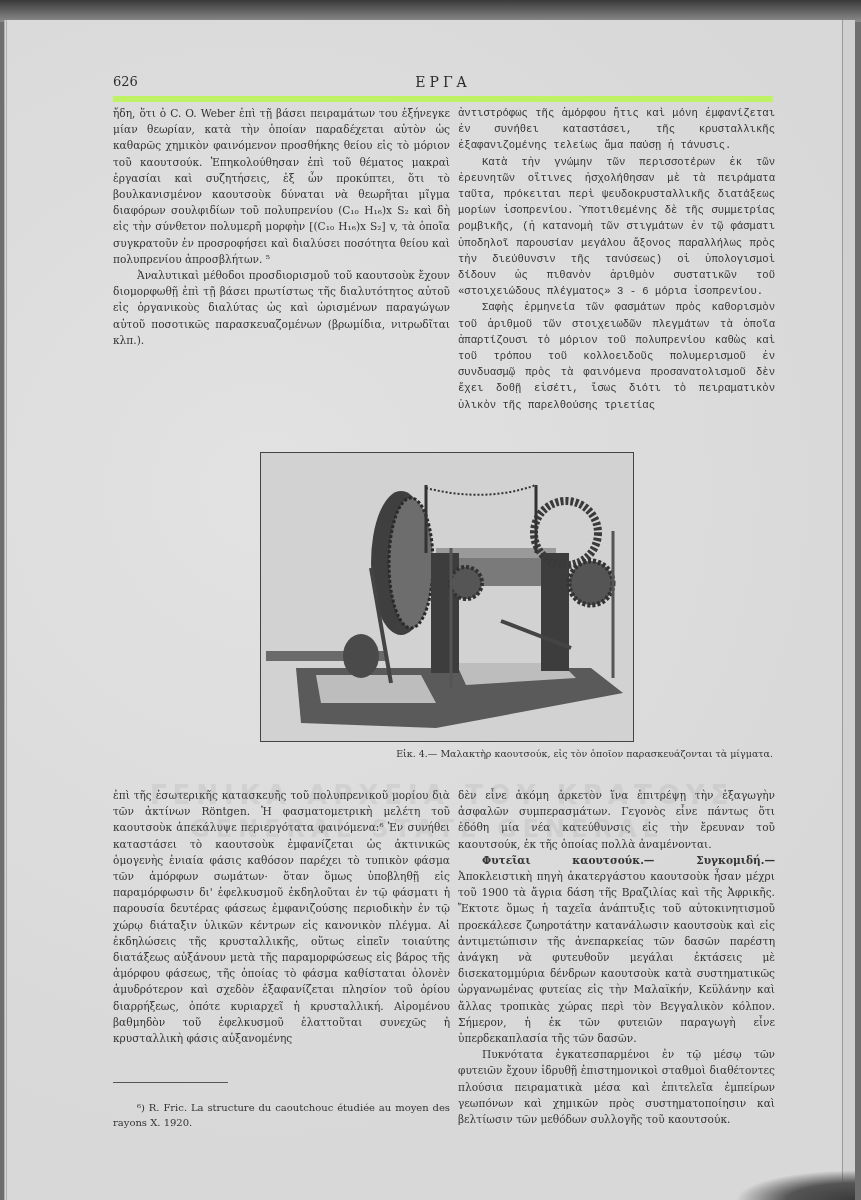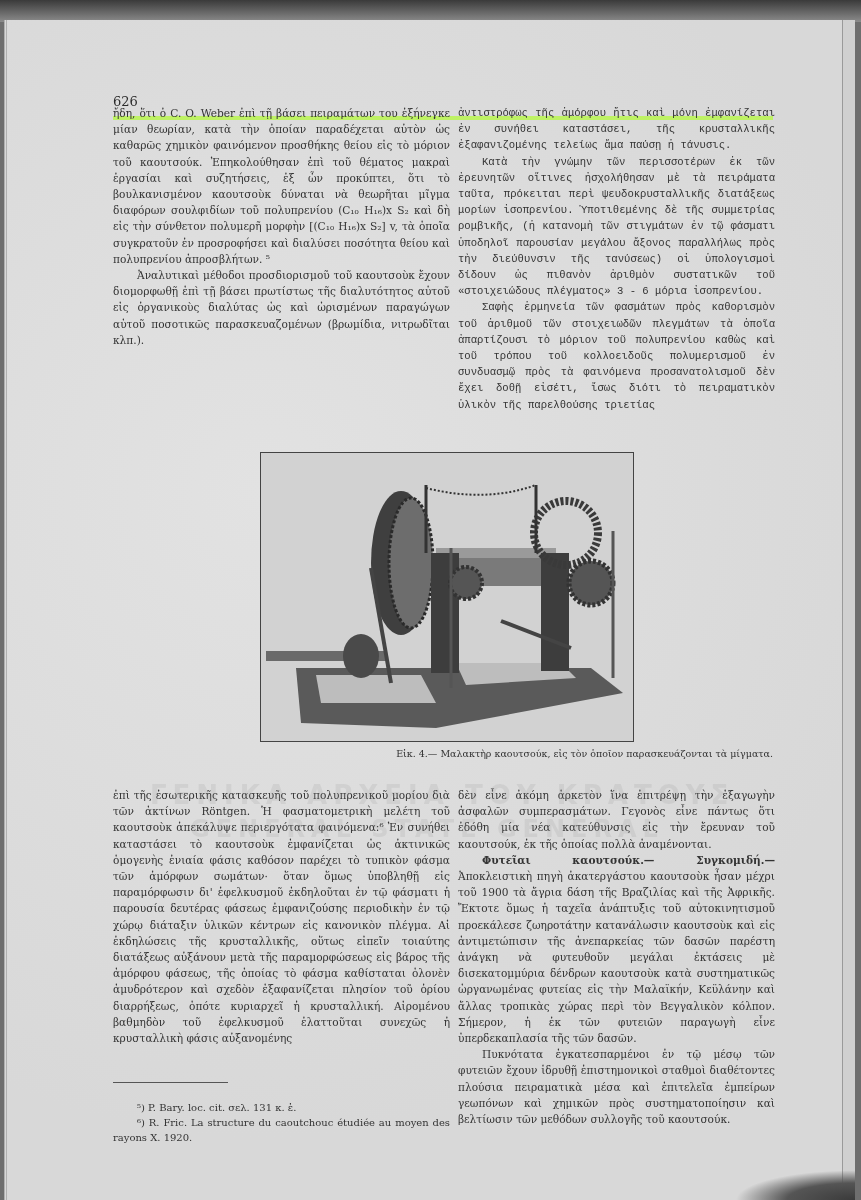--- a/index.html
+++ b/index.html
@@ -21,22 +21,21 @@
   .page-edge-right {
     position: absolute; right: 0; top: 0; width: 12px; height: 100%;
     background: #d0d0d0; border-left: 1px solid #9a9a9a;
   }
   .corner-shadow {
     position: absolute; right: 0; bottom: 0; width: 120px; height: 30px;
     background: radial-gradient(ellipse at 100% 100%, #3a3a3a 0%, #555 40%, transparent 70%);
   }
   .header {
     position: absolute; left: 113px; top: 74px; width: 660px; height: 22px;
-    border-bottom: 4px solid #bef264;
-    margin-top: 20px;
+    border-bottom: 6px solid #bef264;
   }
   .page-number {
     position: absolute; left: 0; top: 0; font-size: 13px; color: #2b2b2b;
   }
   .running-title {
     position: absolute; left: 0; right: 0; top: 0; text-align: center;
     font-size: 14px; letter-spacing: 4px; color: #2b2b2b;
   }
   .col {
     position: absolute; font-size: 10.6px; line-height: 16.2px; color: #333;
@@ -75,20 +74,21 @@
 
 <div class="binding-top"></div>
 
 <div class="page">
   <div class="page-edge-right"></div>
   <div class="corner-shadow"></div>
 </div>
 
 <div class="header">
   <span class="page-number">626</span>
+  <div class="running-title">ΕΡΓΑ</div>
 </div>
 
 <div class="col col-left-top">
   <p>ἤδη, ὅτι ὁ C. O. Weber ἐπὶ τῇ βάσει πειραμάτων του ἐξήνεγκε μίαν θεωρίαν, κατὰ τὴν ὁποίαν παραδέχεται αὐτὸν ὡς καθαρῶς χημικὸν φαινόμενον προσθήκης θείου εἰς τὸ μόριον τοῦ καουτσούκ. Ἐπηκολούθησαν ἐπὶ τοῦ θέματος μακραὶ ἐργασίαι καὶ συζητήσεις, ἐξ ὧν προκύπτει, ὅτι τὸ βουλκανισμένον καουτσοὺκ δύναται νὰ θεωρῆται μῖγμα διαφόρων σουλφιδίων τοῦ πολυπρενίου (C₁₀ H₁₆)x S₂ καὶ δὴ εἰς τὴν σύνθετον πολυμερῆ μορφὴν [(C₁₀ H₁₆)x S₂] v, τὰ ὁποῖα συγκρατοῦν ἐν προσροφήσει καὶ διαλύσει ποσότητα θείου καὶ πολυπρενίου ἀπροσβλήτων. ⁵</p>
   <p class="indent">Ἀναλυτικαὶ μέθοδοι προσδιορισμοῦ τοῦ καουτσοὺκ ἔχουν διομορφωθῇ ἐπὶ τῇ βάσει πρωτίστως τῆς διαλυτότητος αὐτοῦ εἰς ὀργανικοὺς διαλύτας ὡς καὶ ὡρισμένων παραγώγων αὐτοῦ ποσοτικῶς παρασκευαζομένων (βρωμίδια, νιτρωδῖται κλπ.).</p>
 </div>
 
 <div class="col col-right-top">
   <p>ἀντιστρόφως τῆς ἀμόρφου ἥτις καὶ μόνη ἐμφανίζεται ἐν συνήθει καταστάσει, τῆς κρυσταλλικῆς ἐξαφανιζομένης τελείως ἅμα παύσῃ ἡ τάνυσις.</p>
   <p class="indent">Κατὰ τὴν γνώμην τῶν περισσοτέρων ἐκ τῶν ἐρευνητῶν οἵτινες ἠσχολήθησαν μὲ τὰ πειράματα ταῦτα, πρόκειται περὶ ψευδοκρυσταλλικῆς διατάξεως μορίων ἰσοπρενίου. Ὑποτιθεμένης δὲ τῆς συμμετρίας ρομβικῆς, (ἡ κατανομὴ τῶν στιγμάτων ἐν τῷ φάσματι ὑποδηλοῖ παρουσίαν μεγάλου ἄξονος παραλλήλως πρὸς τὴν διεύθυνσιν τῆς τανύσεως) οἱ ὑπολογισμοὶ δίδουν ὡς πιθανὸν ἀριθμὸν συστατικῶν τοῦ «στοιχειώδους πλέγματος» 3 - 6 μόρια ἰσοπρενίου.</p>
@@ -136,18 +136,17 @@
 </div>
 
 <div class="col col-right-bottom">
   <p>δὲν εἶνε ἀκόμη ἀρκετὸν ἵνα ἐπιτρέψῃ τὴν ἐξαγωγὴν ἀσφαλῶν συμπερασμάτων. Γεγονὸς εἶνε πάντως ὅτι ἐδόθη μία νέα κατεύθυνσις εἰς τὴν ἔρευναν τοῦ καουτσούκ, ἐκ τῆς ὁποίας πολλὰ ἀναμένονται.</p>
   <p class="indent"><span class="bold-ital">Φυτεῖαι καουτσούκ.— Συγκομιδή.—</span><span> Ἀποκλειστικὴ πηγὴ ἀκατεργάστου καουτσοὺκ ἦσαν μέχρι τοῦ 1900 τὰ ἄγρια δάση τῆς Βραζιλίας καὶ τῆς Ἀφρικῆς. Ἔκτοτε ὅμως ἡ ταχεῖα ἀνάπτυξις τοῦ αὐτοκινητισμοῦ προεκάλεσε ζωηροτάτην κατανάλωσιν καουτσοὺκ καὶ εἰς ἀντιμετώπισιν τῆς ἀνεπαρκείας τῶν δασῶν παρέστη ἀνάγκη νὰ φυτευθοῦν μεγάλαι ἐκτάσεις μὲ δισεκατομμύρια δένδρων καουτσοὺκ κατὰ συστηματικῶς ὠργανωμένας φυτείας εἰς τὴν Μαλαϊκήν, Κεϋλάνην καὶ ἄλλας τροπικὰς χώρας περὶ τὸν Βεγγαλικὸν κόλπον. Σήμερον, ἡ ἐκ τῶν φυτειῶν παραγωγὴ εἶνε ὑπερδεκαπλασία τῆς τῶν δασῶν.</span></p>
   <p class="indent">Πυκνότατα ἐγκατεσπαρμένοι ἐν τῷ μέσῳ τῶν φυτειῶν ἔχουν ἱδρυθῇ ἐπιστημονικοὶ σταθμοὶ διαθέτοντες πλούσια πειραματικὰ μέσα καὶ ἐπιτελεῖα ἐμπείρων γεωπόνων καὶ χημικῶν πρὸς συστηματοποίησιν καὶ βελτίωσιν τῶν μεθόδων συλλογῆς τοῦ καουτσούκ.</p>
 </div>
 
 <div class="footnote-rule"></div>
 <div class="footnotes">
-  <p>⁵) P. Bary. loc. cit. σελ. 131 κ. ἑ.</p>
   <p>⁶) R. Fric. La structure du caoutchouc étudiée au moyen des rayons X. 1920.</p>
 </div>
 
 <div class="watermark" style="left:150px; top:780px; font-size:26px;">ΓΕΝΙΚΑ ΑΡΧΕΙΑ ΤΟΥ ΚΡΑΤΟΥΣ</div>
 <div class="watermark" style="left:190px; top:815px; font-size:24px;">GENERAL STATE GENERAL</div>
 
 </body></html>

